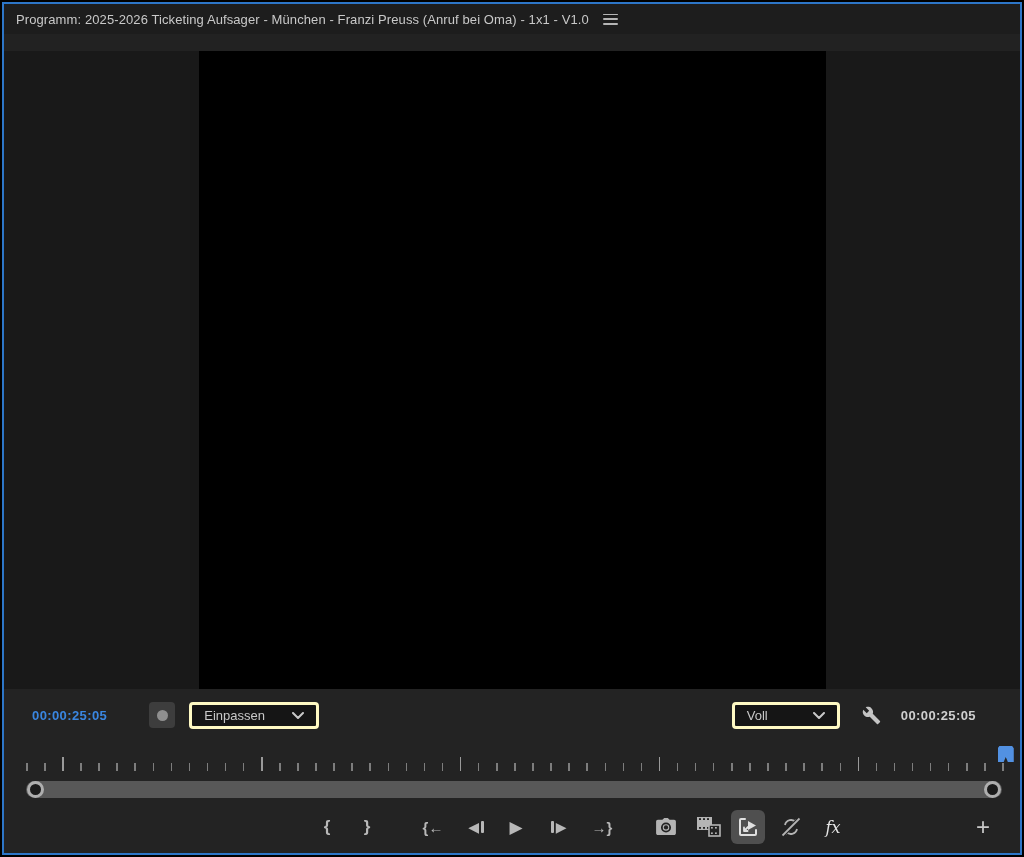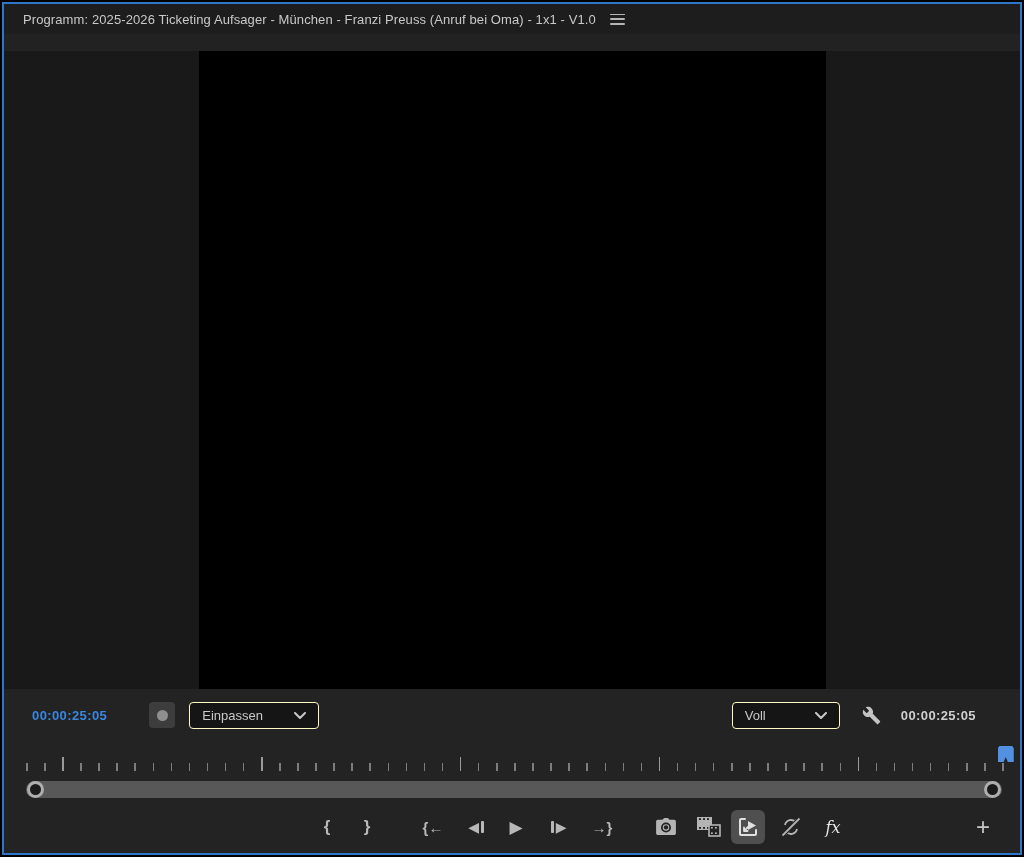--- a/index.html
+++ b/index.html
@@ -8,21 +8,21 @@
 
   .panel {
     position: absolute; left: 2px; top: 2px; width: 1020px; height: 853px;
     border: 2px solid #2d76c8; background: #232323;
     display: flex; flex-direction: column;
   }
 
   
   .title-bar {
     height: 30px; background: #1d1d1d; flex: 0 0 auto;
-    display: flex; align-items: center; padding-left: 19px; gap: 14px;
+    display: flex; align-items: center; padding-left: 12px; gap: 14px;
   }
   .title-bar .title { color: #c9c9c9; font-size: 13px; letter-spacing: 0.1px; white-space: nowrap; }
   .hamburger { width: 15px; height: 11px; display: flex; flex-direction: column; justify-content: space-between; cursor: pointer; }
   .hamburger span { display: block; height: 1.6px; background: #b5b5b5; border-radius: 1px; }
 
   
   .viewer { flex: 1 1 auto; background: #222; position: relative; }
   .display-surface { position: absolute; left: 0; right: 0; top: 17px; bottom: 0; background: #191919; }
   .video-frame { width: 627px; height: 100%; margin: 0 auto; background: #000; }
 
@@ -36,21 +36,21 @@
   .tc-duration { color: #cfcfcf; }
 
   .dot-btn {
     width: 26px; height: 26px; border-radius: 4px; background: #3d3d3d;
     display: flex; align-items: center; justify-content: center; cursor: pointer;
     margin-left: 42px;
   }
   .dot-btn .dot { width: 11px; height: 11px; border-radius: 50%; background: #8f8f8f; }
 
   .dropdown {
-    height: 27px; background: #151515; border: 1px solid #fef9c3; border-radius: 4px;
+    height: 27px; background: #151515; border: 3px solid #fef9c3; border-radius: 4px;
     display: flex; align-items: center; justify-content: space-between;
     padding: 0 12px; color: #c8c8c8; font-size: 13px; cursor: pointer;
   }
   .dd-fit { width: 130px; margin-left: 14px; }
   .dd-res { width: 108px; }
   .spacer { flex: 1 1 auto; }
 
   .wrench { margin: 0 20px 0 22px; cursor: pointer; display: flex; }
 
   

